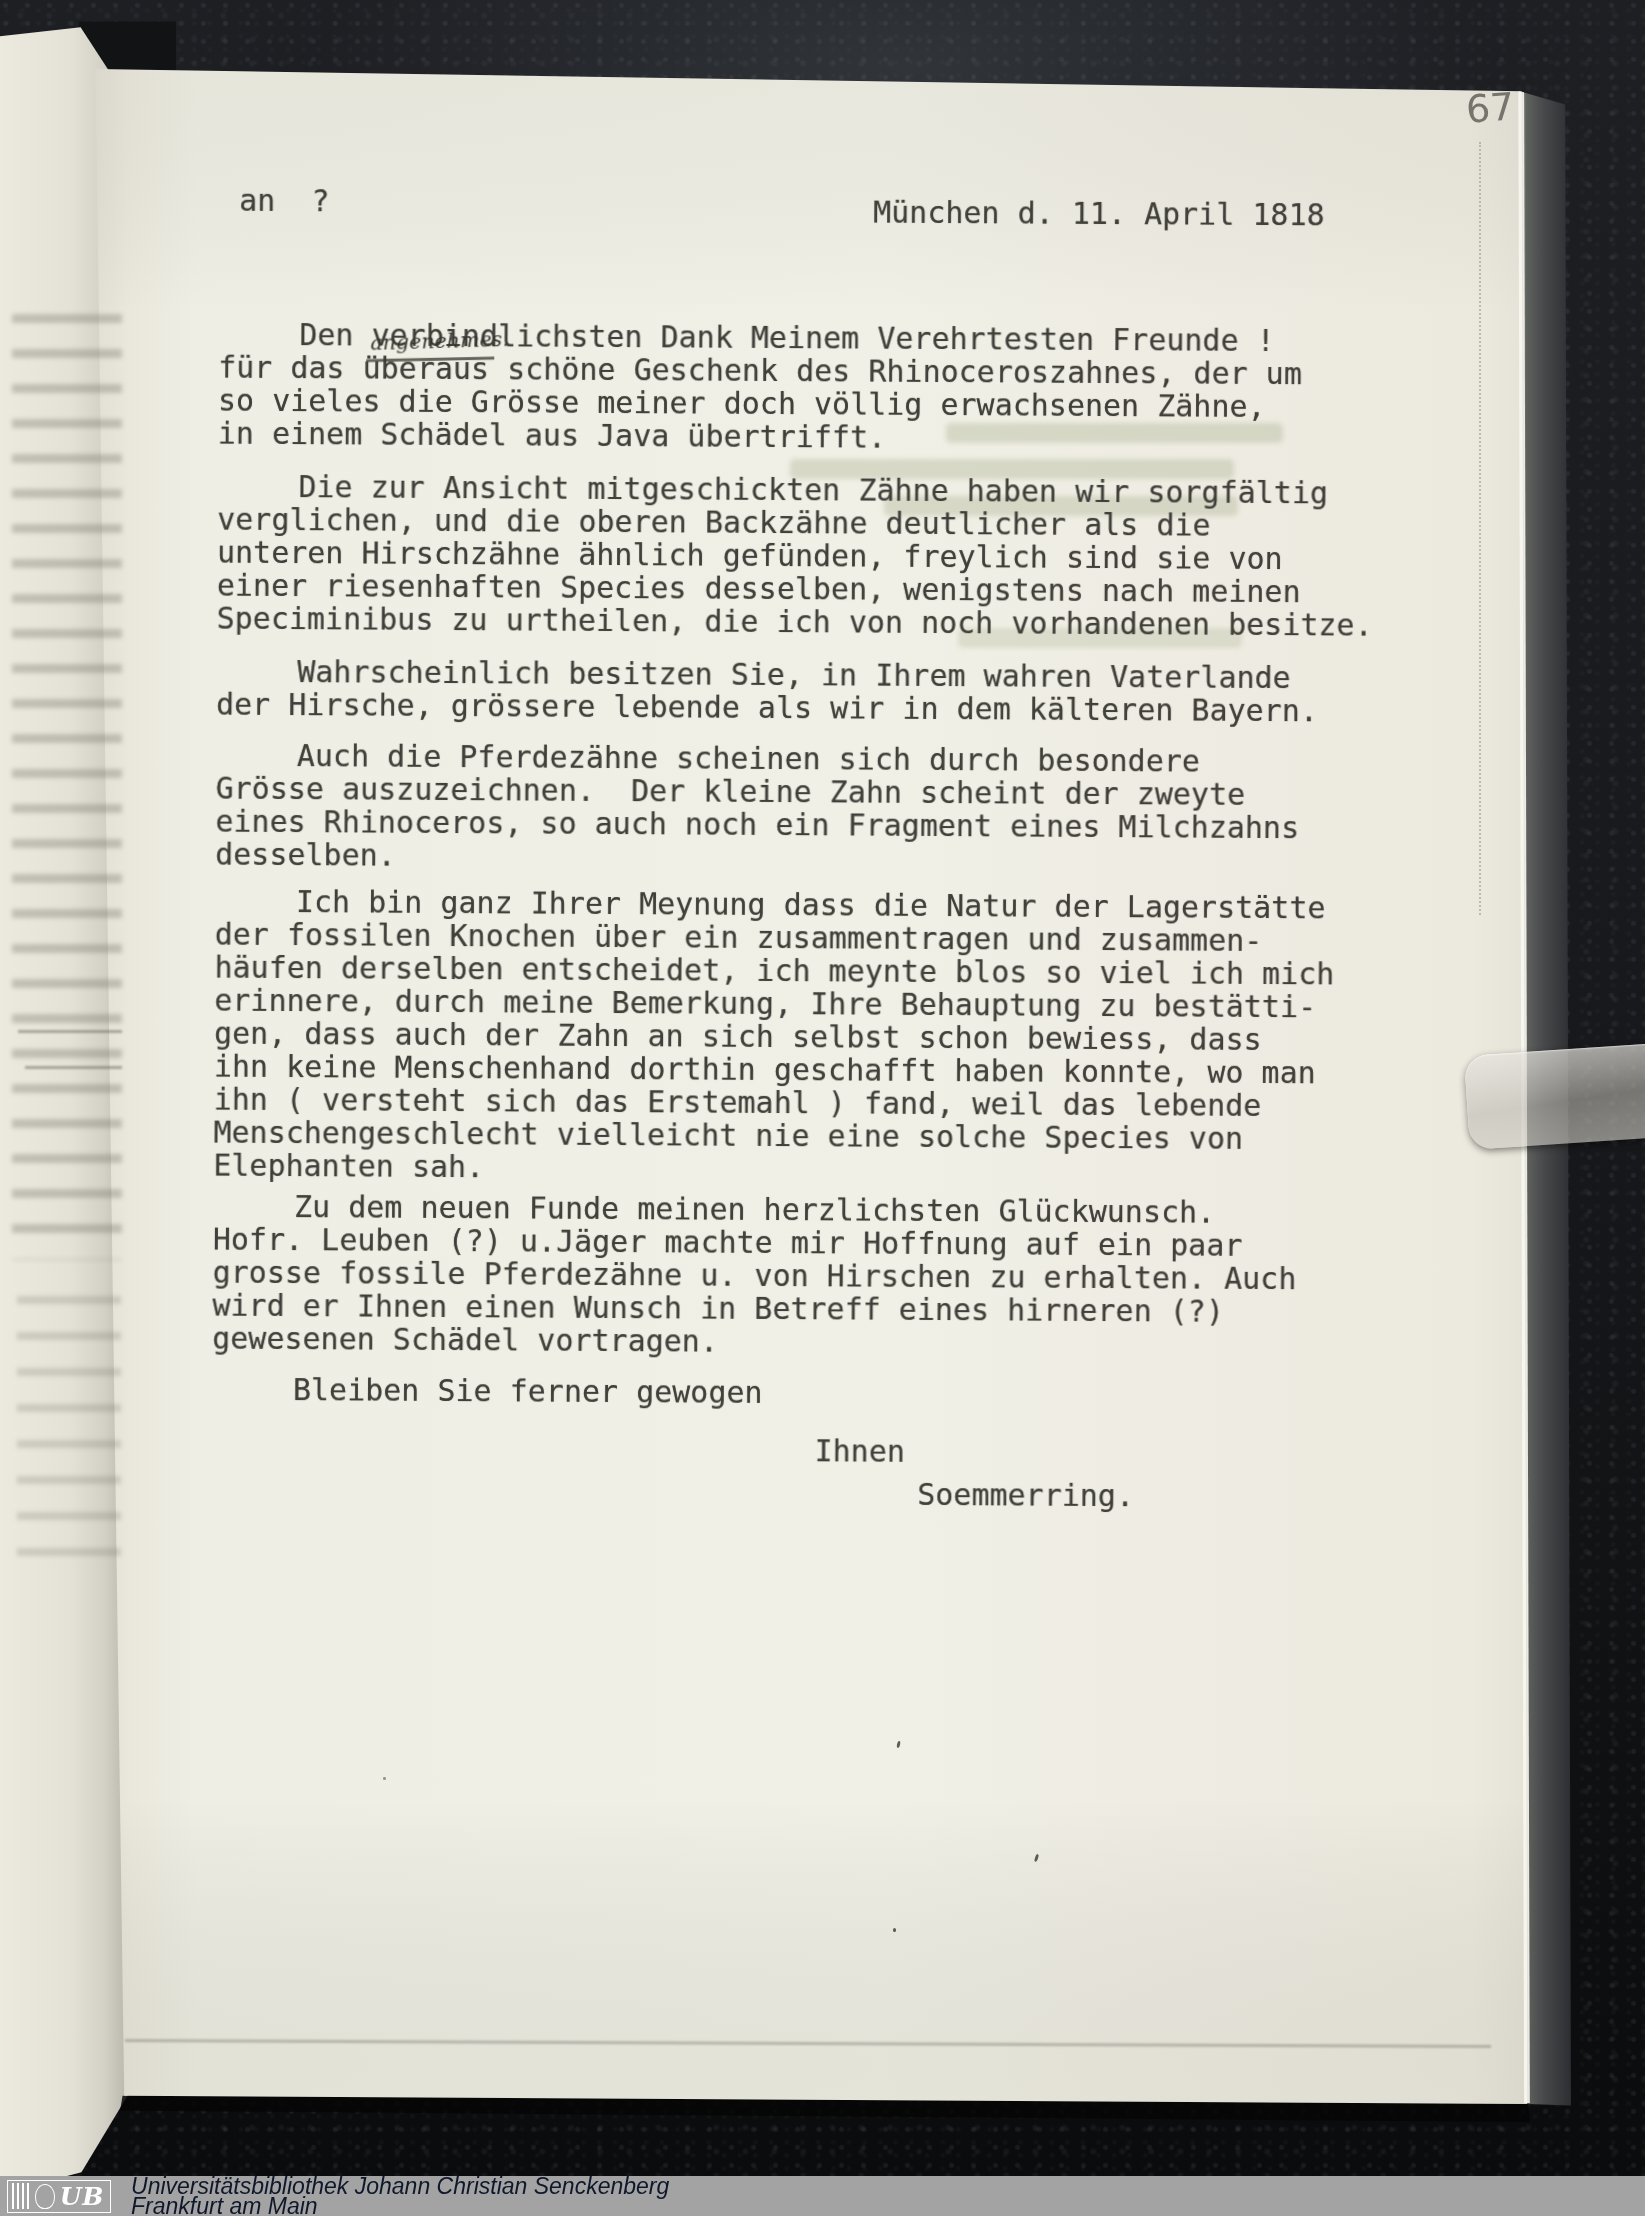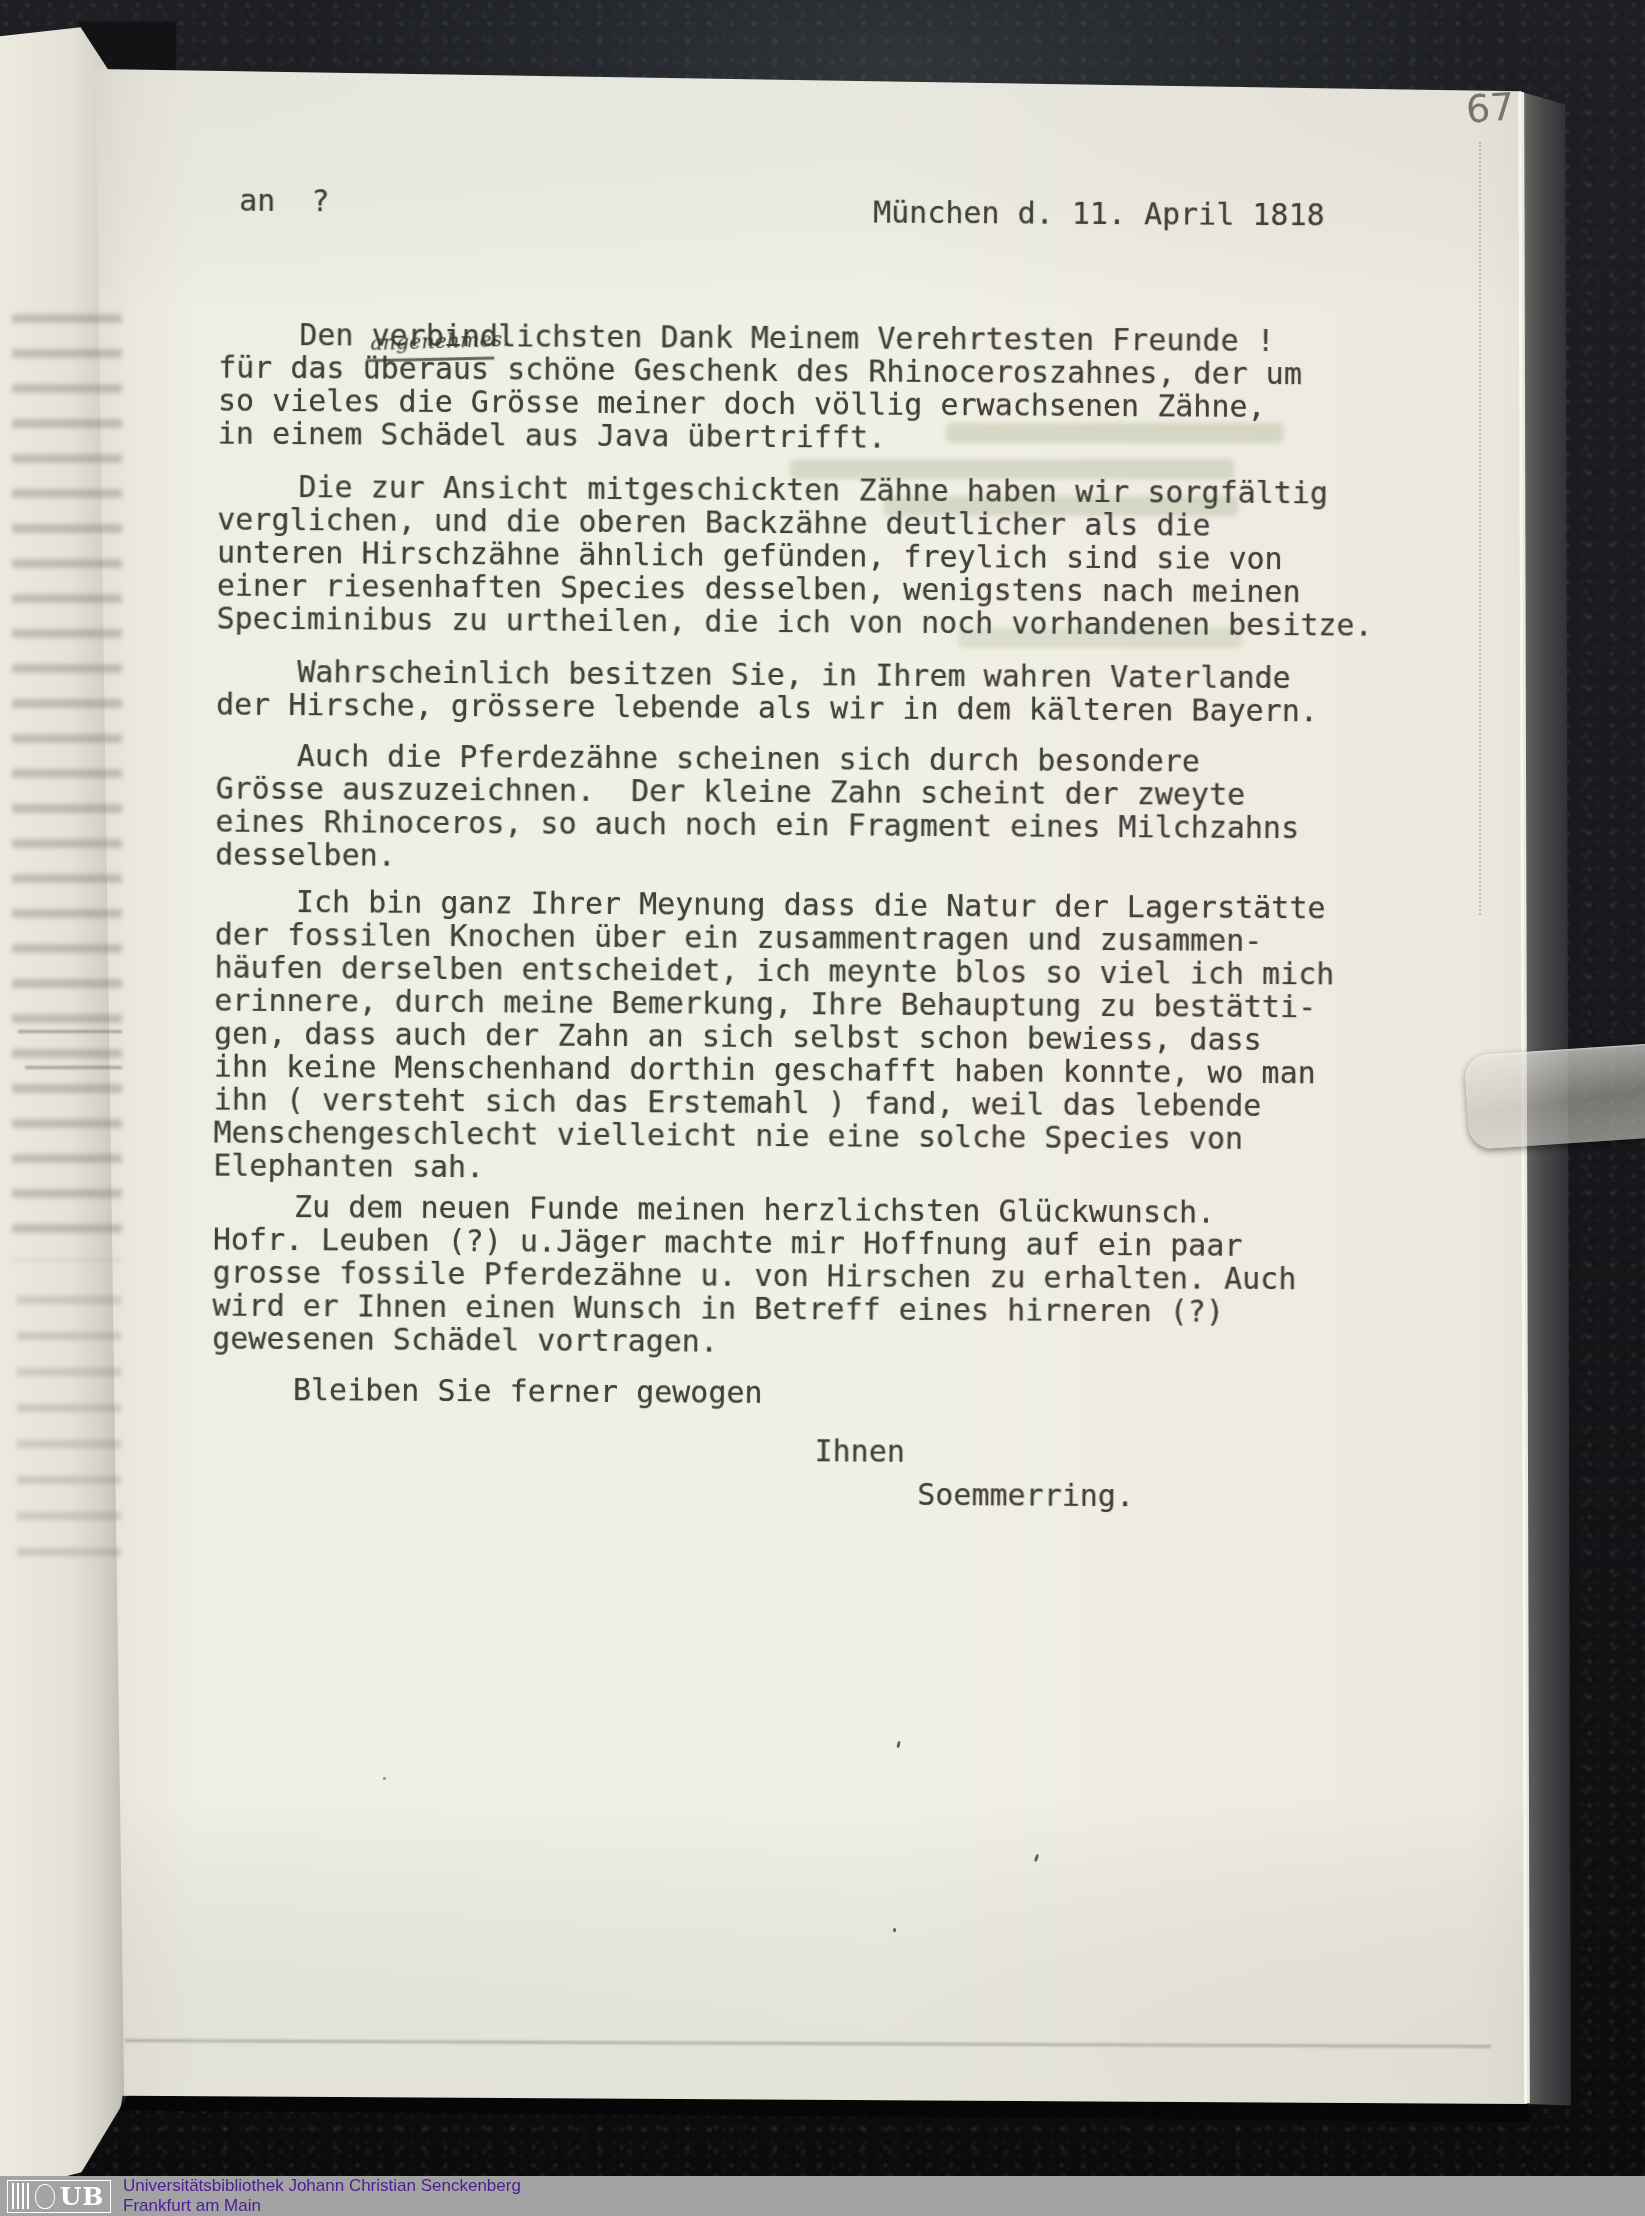--- a/index.html
+++ b/index.html
@@ -54,31 +54,31 @@
 
   
   .tab{position:absolute;left:1467px;top:1056px;width:191px;height:94px;
     border-radius:23px 3.3px 3.3px 23px;
     transform:rotate(-3.8deg);transform-origin:left center;
     background:linear-gradient(175deg,rgba(230,228,222,0.74) 0%,rgba(188,185,178,0.58) 55%,rgba(208,206,198,0.62) 100%);
     box-shadow:0 2.5px 7.4px rgba(0,0,0,0.45), inset 0 0.8px 1.6px rgba(255,255,255,0.55);}
 
   
   .banner{position:absolute;left:0;right:0;bottom:0;height:40px;background:#a3a3a3;
-    display:flex;align-items:center;padding-left:6.6px;box-sizing:border-box;}
+    display:flex;align-items:center;padding-left:6.6px;box-sizing:border-box;font-style:italic;}
   .logo{display:flex;align-items:center;gap:5px;border:1.6px solid #fff;height:33px;
     padding:0 5.8px 0 4.1px;box-sizing:border-box;}
   .pillars{width:18px;height:26px;
     background:repeating-linear-gradient(90deg,#fff 0 1.6px,transparent 1.6px 5px);}
   .portrait{width:20px;height:25px;border:1.6px solid #fff;border-radius:50% 50% 46% 46%;
     box-sizing:border-box;}
   .ub-text{font-family:"DejaVu Serif",serif;font-weight:bold;font-size:25px;color:#fff;
     letter-spacing:0.8px;}
-  .banner-text{margin-left:12px;font-family:"Liberation Sans",sans-serif;font-size:17px;
-    line-height:20px;color:#4c1d95;}
+  .banner-text{margin-left:20px;font-family:"Liberation Sans",sans-serif;font-size:23px;
+    line-height:20px;color:#0f172a;}
 </style>
 </head>
 <body>
 
 <div id="stage">
 
   <div class="leather"></div>
 
   <svg class="book" viewBox="0 0 2000 2694">
     <defs>

